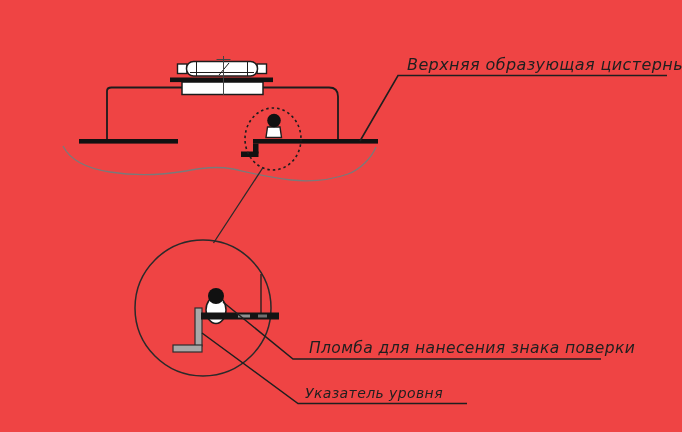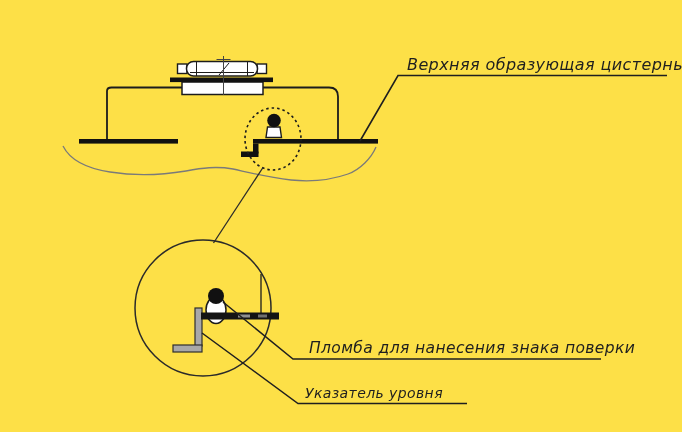--- a/index.html
+++ b/index.html
@@ -4,21 +4,21 @@
 <style>
   html, body {
     margin: 0;
     padding: 0;
     background: #ffffff;
   }
   .canvas-wrap {
     position: relative;
     width: 682px;
     height: 432px;
-    background: #fde047;
+    background: #ef4444;
     overflow: hidden;
     font-family: "DejaVu Sans", sans-serif;
     text-align: center;
   }
   svg { display: block; }
   .callout-text {
     font-family: "DejaVu Sans", "Liberation Sans", sans-serif;
     font-style: italic;
     fill: #1f1f1f;
     letter-spacing: 0.4px;

